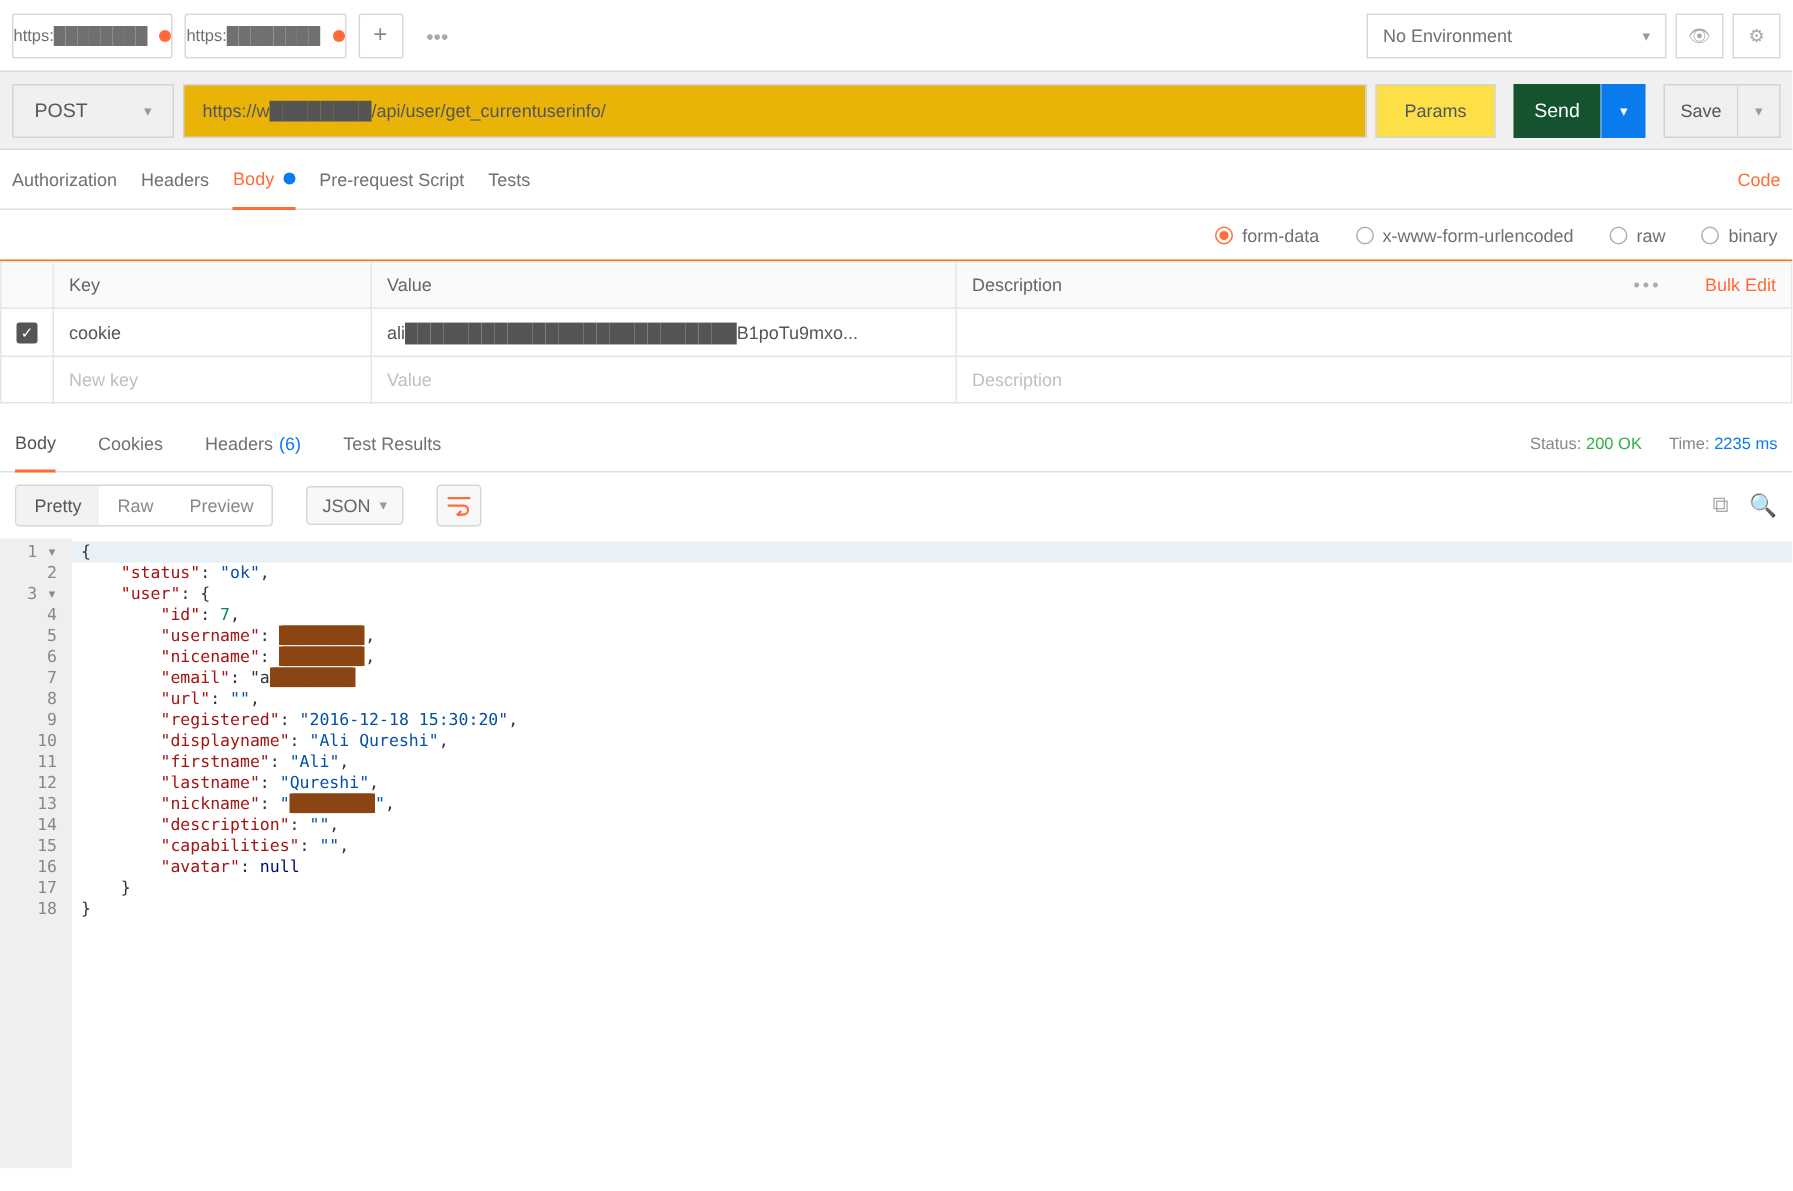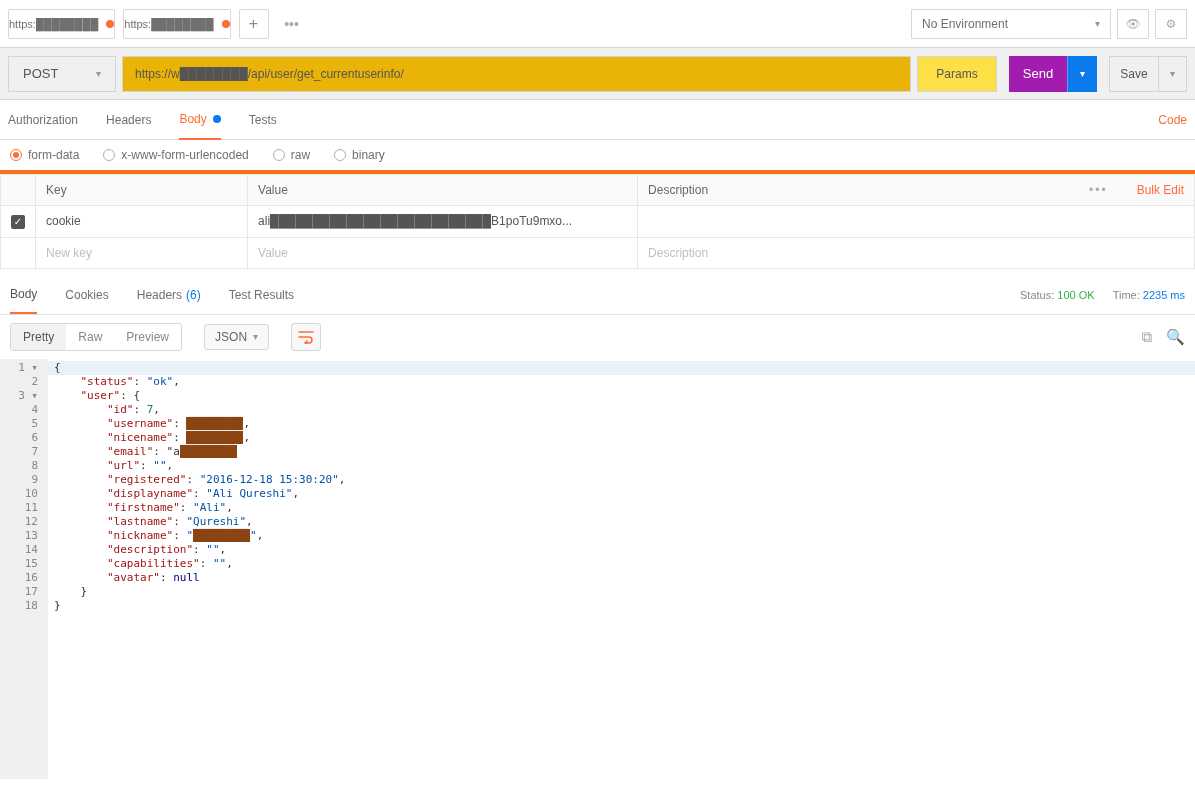--- a/index.html
+++ b/index.html
@@ -15,35 +15,35 @@
   .env { margin-left: auto; display: flex; align-items: center; gap: 6px; }
   .env-select { display: flex; align-items: center; justify-content: space-between; width: 200px; height: 30px; border: 1px solid #d8d8d8; padding: 0 10px; color: #707070; background: #fff; cursor: pointer; }
   .env-eye, .env-gear { width: 32px; height: 30px; border: 1px solid #d8d8d8; display: flex; align-items: center; justify-content: center; color: #aaa; cursor: pointer; }
   
   
   .req-row { display: flex; align-items: center; height: 52px; background: #f0f0f0; border-bottom: 1px solid #d8d8d8; padding: 0 8px; gap: 6px; }
   .method { width: 108px; height: 36px; background: #f0f0f0; border: 1px solid #d4d4d4; display: flex; align-items: center; justify-content: space-between; padding: 0 14px; color: #555; font-size: 13px; font-weight: 500; cursor: pointer; }
   .url-input { flex: 1; height: 36px; border: 1px solid #d4d4d4; background: #eab308; padding: 0 12px; font-size: 12px; color: #555; }
   .params-btn { width: 80px; height: 36px; border: 1px solid #d4d4d4; background: #fde047; color: #555; display: flex; align-items: center; justify-content: center; cursor: pointer; }
   .send-grp { display: flex; height: 36px; margin-left: 6px; }
-  .send-btn { width: 58px; background: #a21caf; color: #fff; display: flex; align-items: center; justify-content: center; font-size: 13px; font-weight: 500; cursor: pointer; }
+  .send-btn { width: 58px; background: #14532d; color: #fff; display: flex; align-items: center; justify-content: center; font-size: 13px; font-weight: 500; cursor: pointer; }
   .send-caret { width: 30px; background: #097bed; border-left: 1px solid rgba(255,255,255,.3); display: flex; align-items: center; justify-content: center; color: #fff; cursor: pointer; }
   .save-grp { display: flex; height: 36px; margin-left: 6px; }
   .save-btn { width: 50px; background: #f0f0f0; border: 1px solid #d4d4d4; color: #555; display: flex; align-items: center; justify-content: center; cursor: pointer; }
   .save-caret { width: 28px; background: #f0f0f0; border: 1px solid #d4d4d4; border-left: none; display: flex; align-items: center; justify-content: center; color: #888; cursor: pointer; }
   
   
-  .req-tabs { display: flex; align-items: center; height: 40px; border-bottom: 1px solid #e0e0e0; padding: 0 8px; gap: 28px; background: #fff; }
+  .req-tabs { display: flex; align-items: center; height: 40px; border-bottom: 1px solid #e0e0e0; padding: 0 8px; gap: 16px; background: #fff; }
   .req-tab { color: #707070; font-size: 12px; height: 40px; display: flex; align-items: center; cursor: pointer; }
   .req-tab.active { color: #ff6c37; border-bottom: 2px solid #ff6c37; }
   .req-tab .indicator { width: 8px; height: 8px; border-radius: 50%; background: #097bed; margin-left: 6px; }
   .code-link { margin-left: auto; color: #ff6c37; cursor: pointer; }
   
   
-  .body-types { display: flex; align-items: center; gap: 24px; height: 34px; padding: 0 10px; border-bottom: 4px solid #f97316; }
+  .body-types { display: flex; align-items: center; gap: 24px; height: 34px; padding: 0 10px; border-bottom: 1px solid #f97316; justify-content: flex-end; }
   .radio { display: flex; align-items: center; gap: 6px; color: #707070; font-size: 12px; cursor: pointer; }
   .radio .r { width: 12px; height: 12px; border-radius: 50%; border: 1px solid #b0b0b0; position: relative; }
   .radio.checked .r { border-color: #ff6c37; }
   .radio.checked .r::after { content: ""; position: absolute; inset: 2px; background: #ff6c37; border-radius: 50%; }
   
   
   .fd-table { width: 100%; border-collapse: collapse; }
   .fd-table th, .fd-table td { text-align: left; font-weight: normal; font-size: 12px; color: #555; border: 1px solid #e6e6e6; padding: 8px 10px; }
   .fd-table th { background: #fafafa; color: #666; }
   .fd-table .check-col { width: 32px; text-align: center; }
@@ -149,20 +149,23 @@
   <div class="req-tab">
       <span>Authorization</span>
     </div>
   <div class="req-tab">
       <span>Headers</span>
     </div>
   <div class="req-tab active">
     <span>Body</span>
     <span class="indicator"></span>
   </div>
+  <div class="req-tab">
+      <span>Pre-request Script</span>
+    </div>
   <div class="req-tab">
       <span>Tests</span>
     </div>
   <div class="code-link"><span>Code</span></div>
 </div>
 
 <div class="body-types">
   <label class="radio checked">
       <span class="r"></span>
       <span>form-data</span>
@@ -220,21 +223,21 @@
       <span>Cookies</span>
     </div>
   <div class="resp-tab">
     <span>Headers</span>
     <span class="count">(6)</span>
   </div>
   <div class="resp-tab">
       <span>Test Results</span>
     </div>
   <div class="resp-meta">
-    <span><span>Status:</span> <span class="val1">100 OK</span></span>
+    <span><span>Status:</span> <span class="val1">200 OK</span></span>
     <span><span>Time:</span> <span class="val2">2235 ms</span></span>
   </div>
 </div>
 
 <div class="resp-ctrls">
   <div class="seg">
     <span class="active">Pretty</span>
     <span>Raw</span>
     <span>Preview</span>
   </div>

